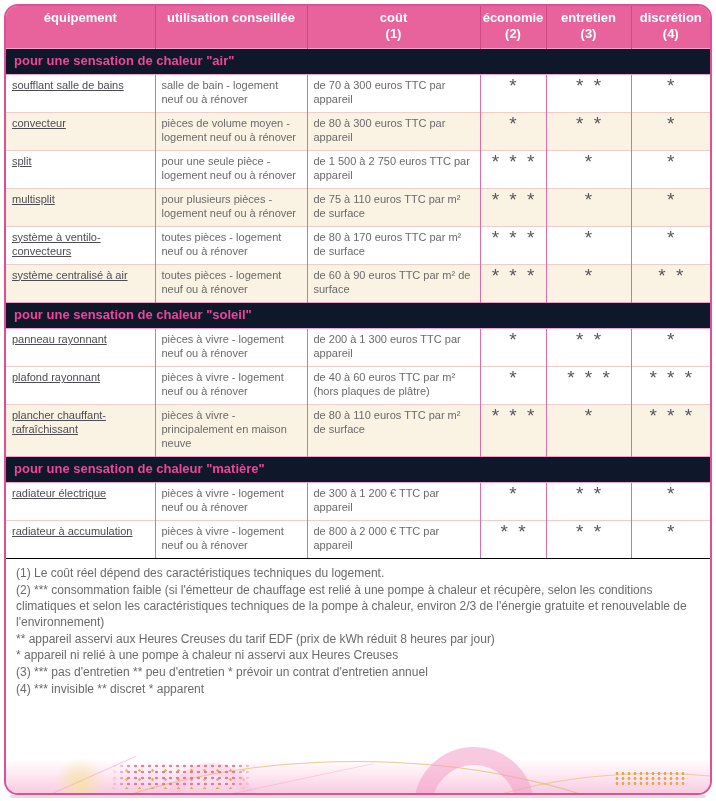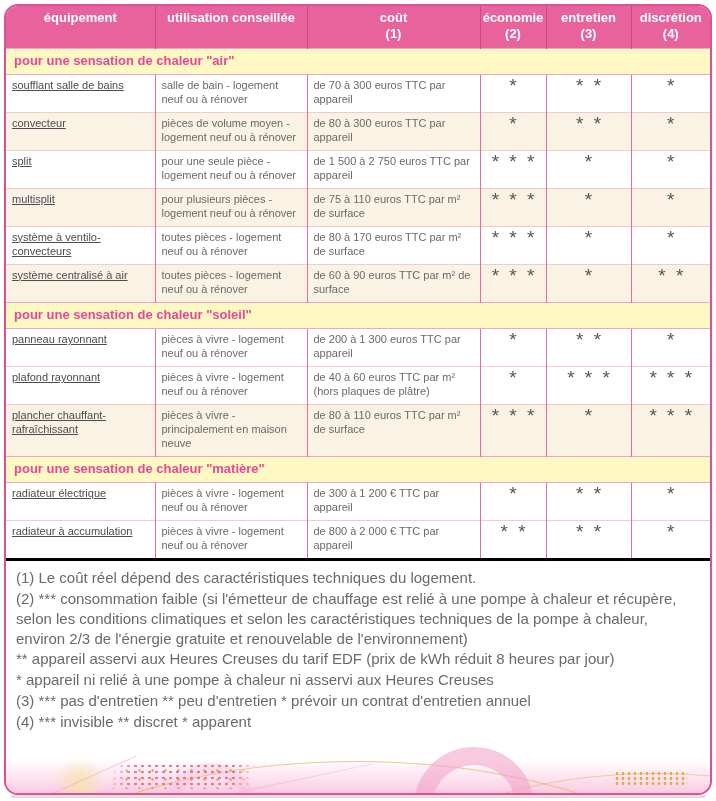--- a/index.html
+++ b/index.html
@@ -18,41 +18,41 @@
 
   thead th {
     background:#e8639c; color:#ffffff; font-size:13px; font-weight:bold;
     vertical-align:top; padding:4px 2px 5px 2px;
     border-left:1px solid #cf4886; line-height:1.25;
   }
   thead th:first-child { border-left:none; }
   .h-sub { font-weight:bold; }
 
   tr.section td {
-    background:#fef9c3; color:#ee459a; font-weight:bold; font-size:13px;
+    background:#0f172a; color:#ee459a; font-weight:bold; font-size:13px;
     padding:4px 12px 5px 8px; border-top:1px solid #f0a4ca; border-bottom:1px solid #f0a4ca;
   }
 
   tbody td {
     font-size:11px; color:#6a6a6a; vertical-align:top; line-height:1.27;
     padding:4px 6px 5px 6px; border-left:1px solid #e06da6; border-top:1px solid #f2ccc9;
   }
   tbody td:first-child { border-left:none; }
   tr.section td { border-left:none; }
   tr.r-odd td  { background:#ffffff; }
   tr.r-even td { background:#faf3e4;margin-left:36px; }
 
   .eq-link { color:#4c4c52; text-decoration:underline; cursor:pointer; }
 
   td.stars { text-align:center; padding-top:1px; font-size:19px; color:#57575b;
              word-spacing:5px; letter-spacing:0; line-height:1.1; }
 
   .footnotes {
-    border-top:3px solid #000000; padding:7px 10px 2px 10px;
-    font-size:15px; color:#6a6a6a; line-height:1.32; background:#ffffff;
+    border-top:1px solid #000000; padding:7px 10px 2px 10px;
+    font-size:12px; color:#6a6a6a; line-height:1.32; background:#ffffff;
   }
   .footnotes div { margin-bottom:1px; }
 
   
   .decor { position:absolute; left:0; right:0; bottom:0; height:34px; pointer-events:none;
            background:linear-gradient(to bottom, rgba(252,222,237,0) 0%, rgba(251,205,226,.55) 55%, #f9cbe2 100%); }
   .ring-pink { position:absolute; left:408px; bottom:-74px; width:120px; height:120px;
                border:18px solid rgba(243,158,199,.55); border-radius:50%; }
   .ring-pink2 { position:absolute; left:160px; bottom:-60px; width:90px; height:90px;
                 border:12px solid rgba(247,190,216,.35); border-radius:50%; }

